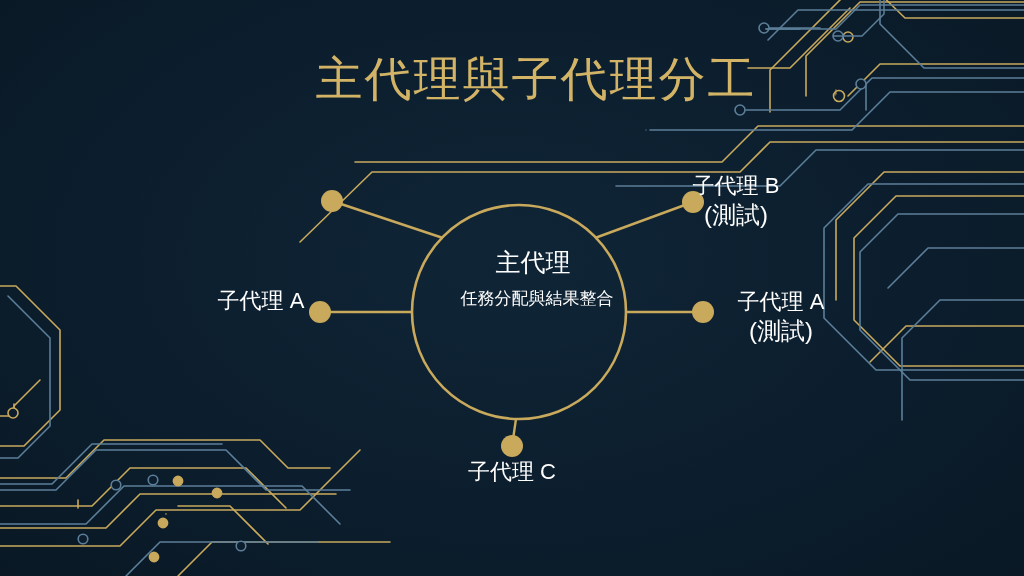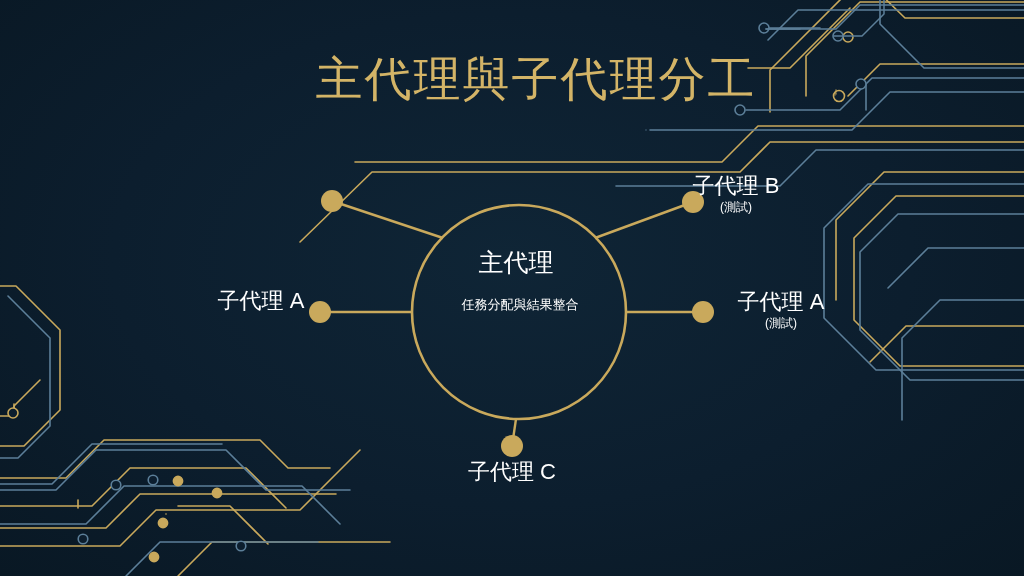--- a/index.html
+++ b/index.html
@@ -38,39 +38,39 @@
   }
   #diagram {
     position: absolute;
     left: 0;
     top: 0;
     width: 1024px;
     height: 576px;
   }
   .hub-text {
     position: absolute;
-    left: 408px;
+    left: 425px;
     top: 248px;
     width: 216px;
     text-align: center;
     color: #ffffff;
     line-height: 1.16;
   }
   .hub-line1 { font-size: 25px; }
   .hub-line2 { font-size: 25px; }
-  .hub-line3 { font-size: 13px; margin-top: 20px; padding-left: 8px; }
+  .hub-line3 { font-size: 17px; margin-top: 12px; padding-left: 8px; }
 
   .node-label {
     position: absolute;
     color: #ffffff;
     line-height: 1.25;
     white-space: nowrap;
   }
   .node-label .main { font-size: 22px; display: block; }
-  .node-label .sub  { font-size: 12px; display: block; }
+  .node-label .sub  { font-size: 24px; display: block; }
 
   .lbl-a-code   { left: 206px; top: 287px; text-align: center; width: 110px; }
   .lbl-b-test   { left: 676px; top: 172px; text-align: center; width: 120px; }
   .lbl-a-test   { left: 726px; top: 288px; text-align: center; width: 110px; }
   .lbl-c-doc    { left: 452px; top: 458px; text-align: center; width: 120px; }
 </style>
 </head>
 <body>
 
 <div id="slide">

